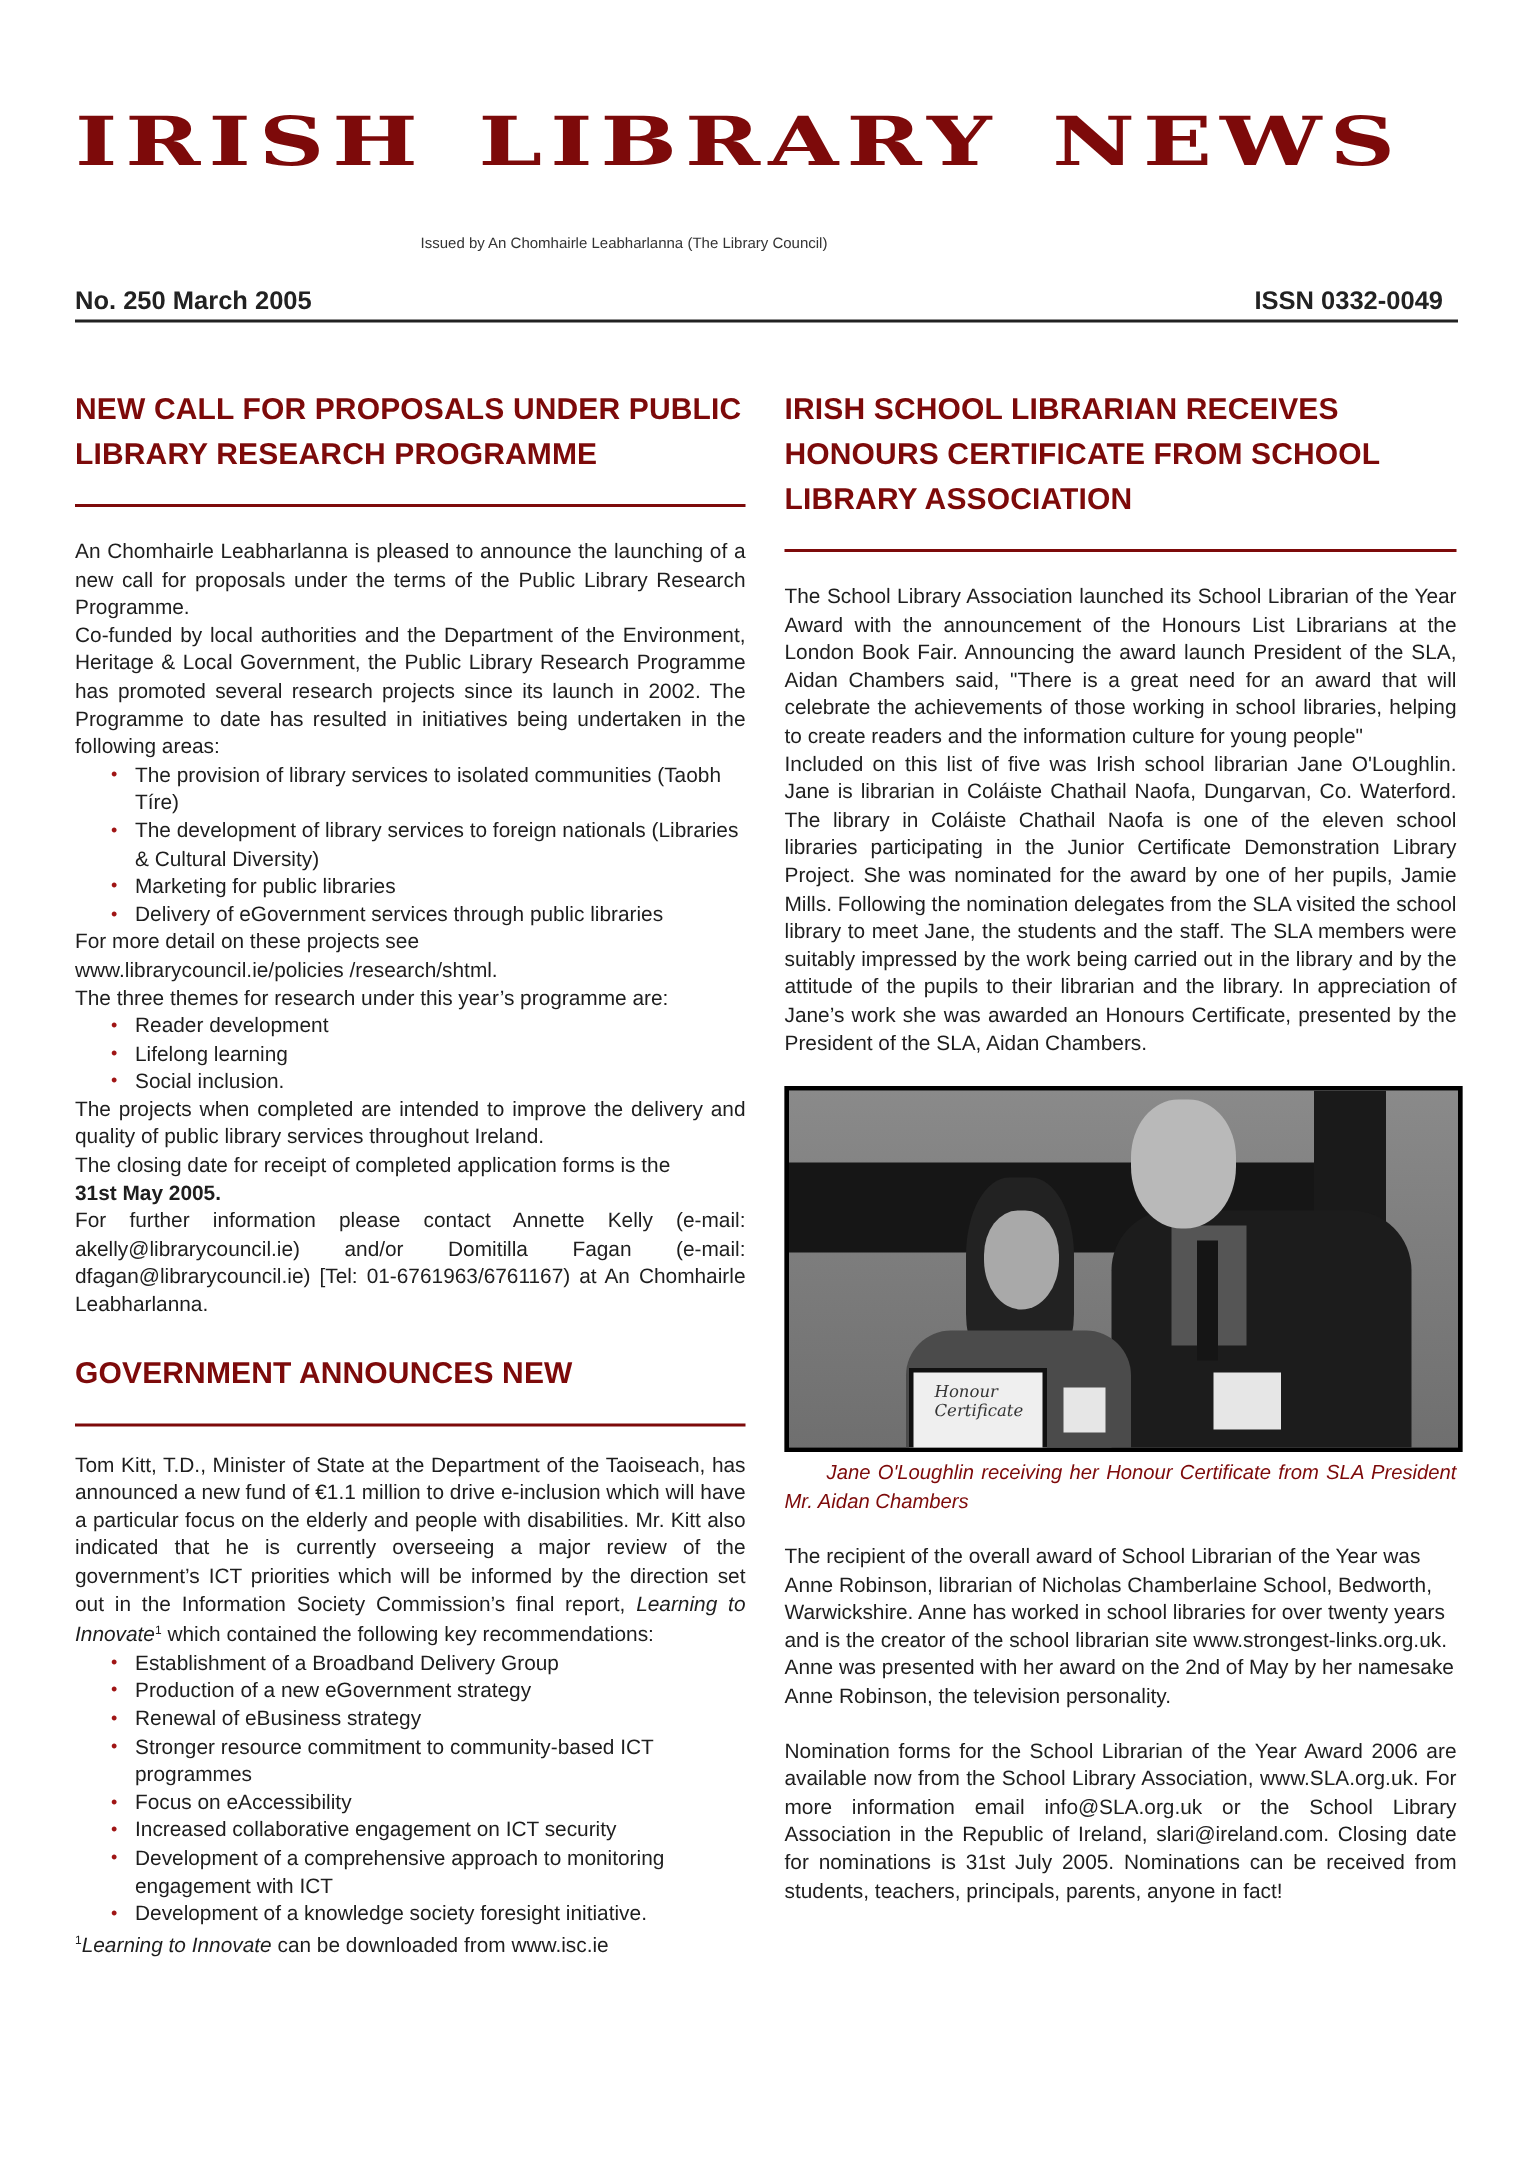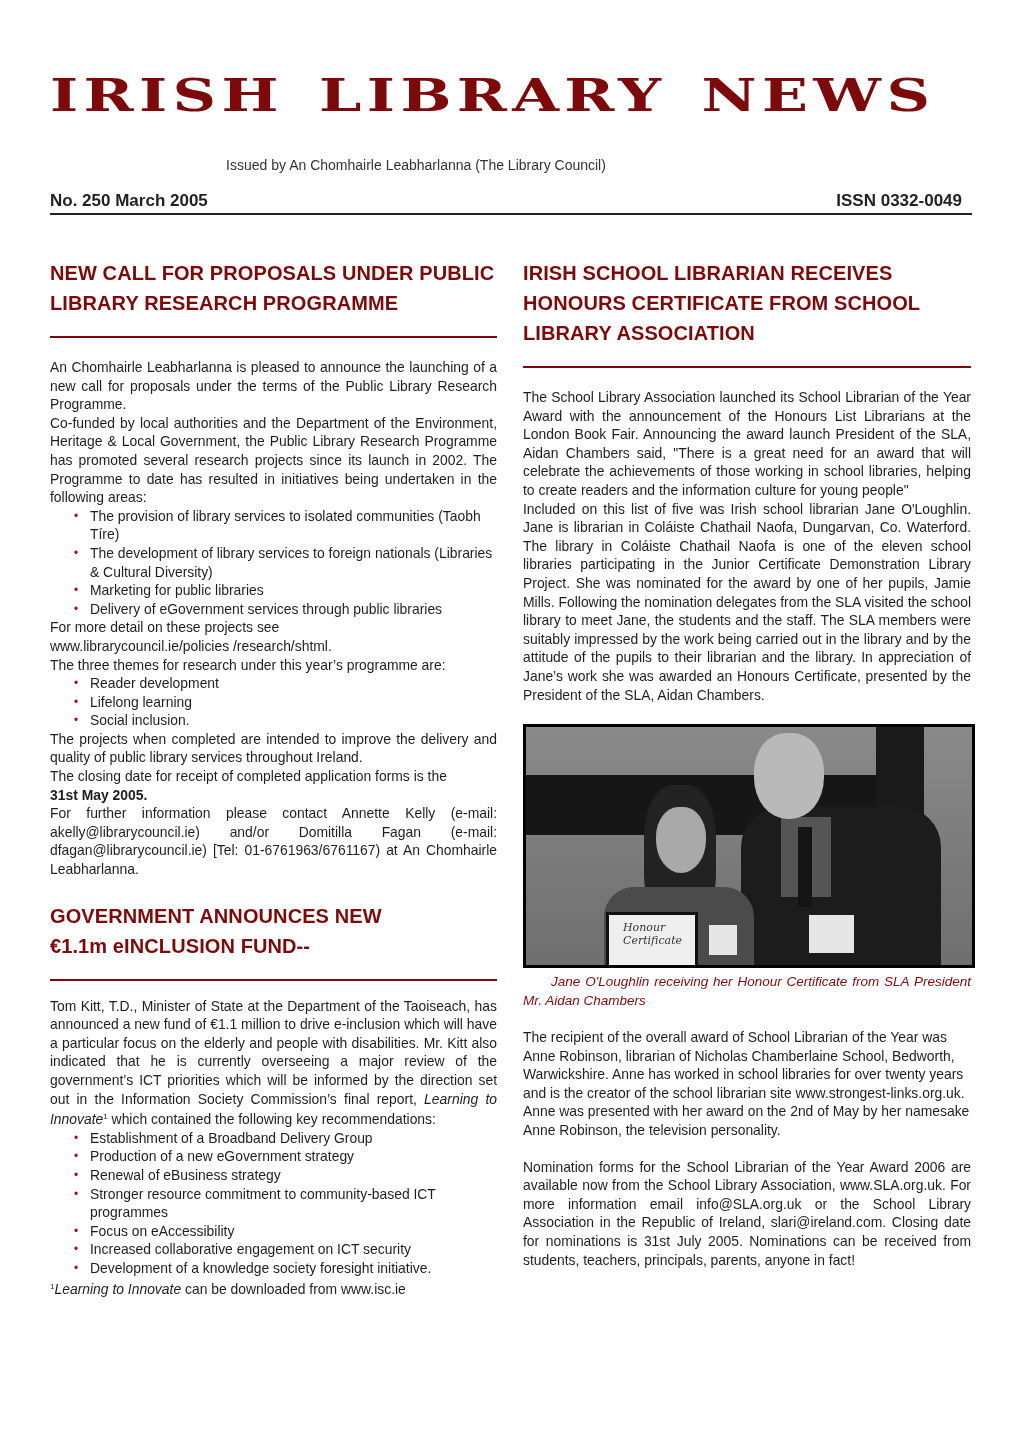--- a/index.html
+++ b/index.html
@@ -13,21 +13,21 @@
     .masthead-title {
       font-family: "DejaVu Serif", serif;
       font-size: 64px; color: #7d0a0a; letter-spacing: 4px;
       text-transform: lowercase; font-weight: bold;
       transform: scaleX(1.34); transform-origin: left center;
       white-space: nowrap; line-height: 86px;
       font-variant: small-caps;
     }
     .issued {
       position: absolute; left: 0; width: 812px; top: 157px;
-      text-align: center; font-size: 14px; color: #333;
+      text-align: center; font-size: 10px; color: #333;
       padding-left: 20px; box-sizing: border-box;
     }
     .issue-bar {
       position: absolute; left: 50px; top: 189px; width: 922px; height: 24px;
       border-bottom: 2px solid #222;
       display: flex; justify-content: space-between; align-items: center;
       font-weight: bold; font-size: 17px; color: #222;
     }
     .issue-bar span { line-height: 22px; padding-right: 10px; }
 
@@ -121,31 +121,31 @@
       <p>The projects when completed are intended to improve the delivery and quality of public library services throughout Ireland.</p>
       <p>The closing date for receipt of completed application forms is the</p>
       <p class="bold">31st May 2005.</p>
       <p>For further information please contact Annette Kelly (e-mail: akelly@librarycouncil.ie) and/or Domitilla Fagan (e-mail: dfagan@librarycouncil.ie) [Tel: 01-6761963/6761167) at An Chomhairle Leabharlanna.</p>
     </div>
   </div>
 
   <div style="margin-top:22px;">
     <h2 class="headline">
       <span>GOVERNMENT ANNOUNCES NEW</span><br>
-      <span>€1.1m eINCLUSION FUND--</span>
     </h2>
     <div class="body" style="margin-top:16px;">
       <p><span>Tom Kitt, T.D., Minister of State at the Department of the Taoiseach, has announced a new fund of €1.1 million to drive e-inclusion which will have a particular focus on the elderly and people with disabilities. Mr. Kitt also indicated that he is currently overseeing a major review of the government’s ICT priorities which will be informed by the direction set out in the Information Society Commission’s final report, </span><span class="ital">Learning to Innovate</span><sup>1</sup><span> which contained the following key recommendations:</span></p>
       <ul class="bullets">
         <li>Establishment of a Broadband Delivery Group</li>
         <li>Production of a new eGovernment strategy</li>
         <li>Renewal of eBusiness strategy</li>
         <li>Stronger resource commitment to community-based ICT programmes</li>
         <li>Focus on eAccessibility</li>
         <li>Increased collaborative engagement on ICT security</li>
+        <li>Development of a comprehensive approach to monitoring engagement with ICT</li>
         <li>Development of a knowledge society foresight initiative.</li>
       </ul>
       <p><sup>1</sup><span class="ital">Learning to Innovate</span><span> can be downloaded from www.isc.ie</span></p>
     </div>
   </div>
 </div>
 
 <div class="col col-right">
   <div>
     <h2 class="headline">IRISH SCHOOL LIBRARIAN RECEIVES HONOURS CERTIFICATE FROM SCHOOL LIBRARY ASSOCIATION</h2>

